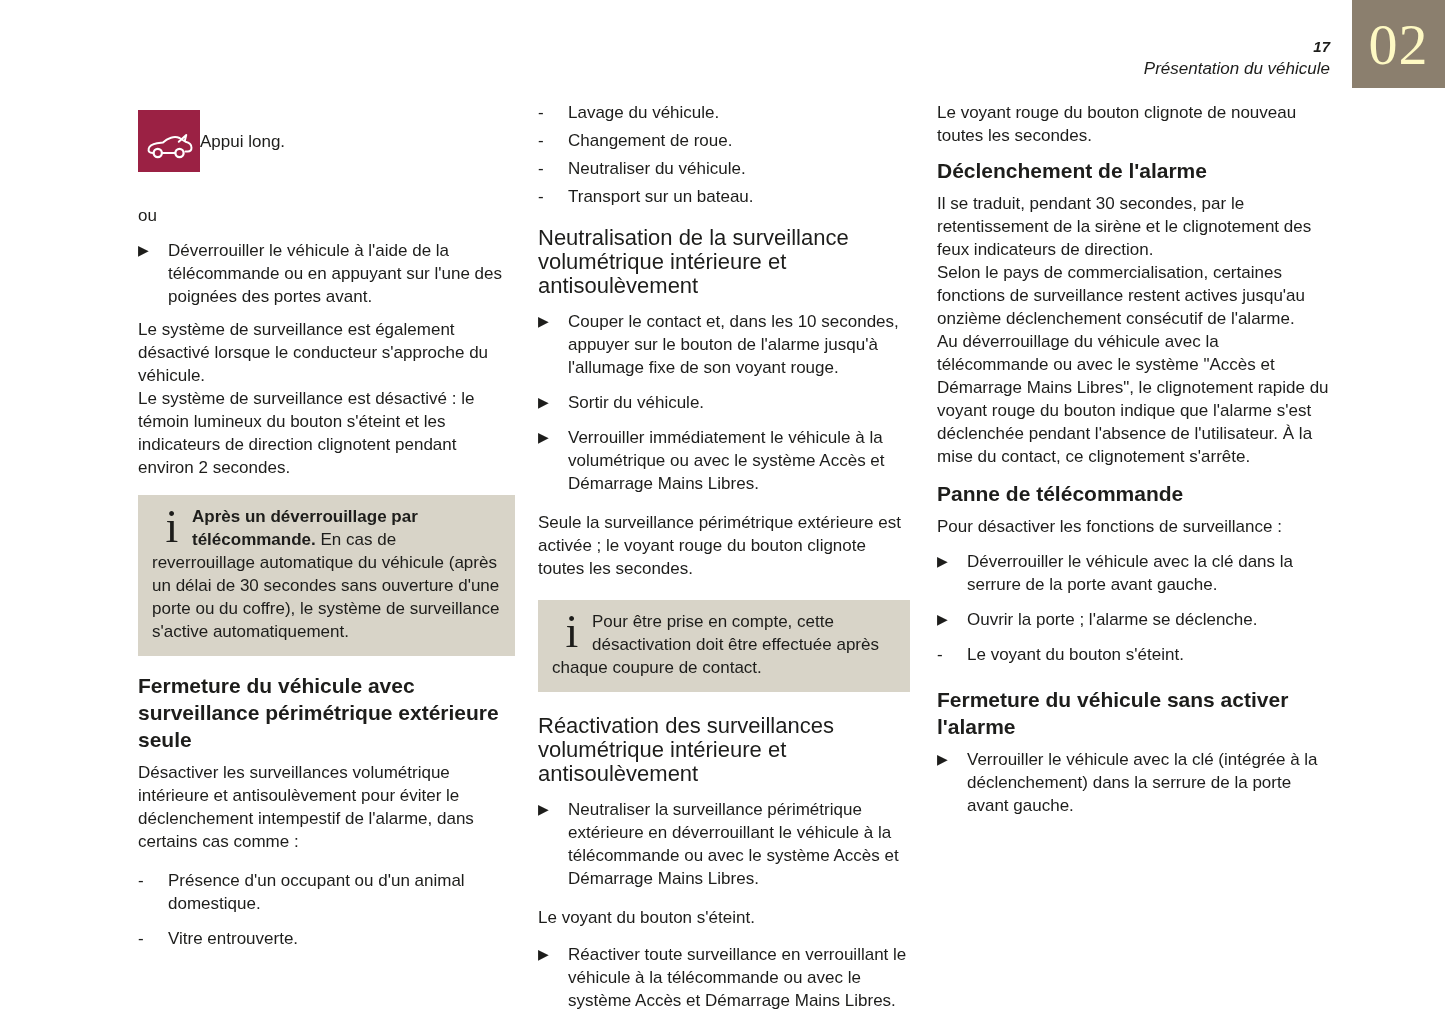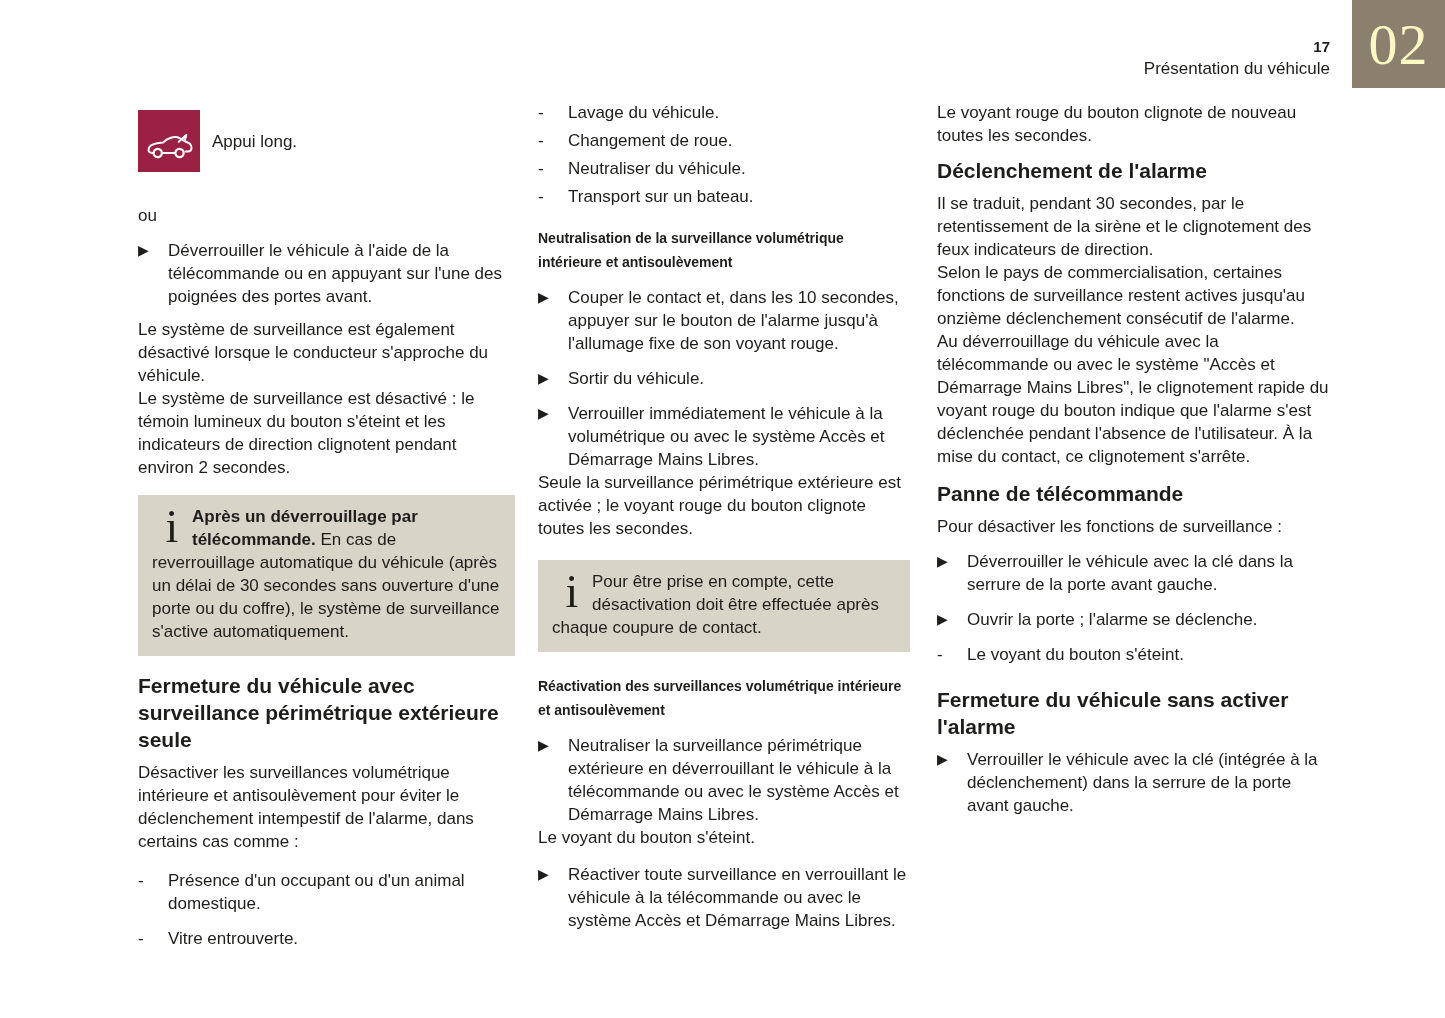--- a/index.html
+++ b/index.html
@@ -18,41 +18,42 @@
     background:#8b7f6e;
     color:#fef9c3;
     font-family:"Liberation Serif", serif;
     font-size:58px;font-weight:400;
     display:flex;align-items:center;justify-content:center;
     letter-spacing:1px;
   }
   .page-meta{
     position:absolute;top:38px;right:115px;
     text-align:right;
+    font-style:italic;
   }
   .page-number{font-size:15px;font-weight:700;line-height:18px;}
   .page-title{font-size:17px;font-weight:400;line-height:22px;margin-top:2px;}
   
   .col{position:absolute;font-size:17px;line-height:23px;}
   .col1{left:138px;top:110px;width:377px;}
   .col2{left:538px;top:101px;width:372px;}
   .col3{left:937px;top:101px;width:394px;}
   p{margin:0;}
   .para{margin:0;}
   .gap-sm{margin-top:10px;}
-  .gap-md{}
+  .gap-md{margin-top:16px;}
   
   .icon-row{display:flex;align-items:center;margin-bottom:32px;}
   .picto{
     width:62px;height:62px;background:#9b2144;
     display:flex;align-items:center;justify-content:center;
     flex:0 0 auto;
   }
   .picto svg{display:block;}
-  .picto-label{margin-left:12px;font-size:17px;}
+  .picto-label{font-size:17px;}
   
   .arrow-item,.dash-item{display:flex;margin-top:12px;}
   .bullet{flex:0 0 30px;line-height:23px;}
   .bullet.arrow{font-size:14px;color:#1d1d1b;}
   .item-text{flex:1;}
   
   .infobox{
     background:#d8d4c8;
     padding:10px 12px 13px 14px;
     margin-top:16px;
@@ -64,21 +65,21 @@
     width:40px;
     text-align:center;
   }
   .infobox .lead{font-weight:700;}
   
   h2{
     font-size:21px;line-height:27px;font-weight:700;
     margin:16px 0 8px 0;
   }
   h3{
-    font-size:14px;line-height:24px;font-weight:700;
+    font-size:22px;line-height:24px;font-weight:400;
     margin:18px 0 4px 0;
   }
   .two-line span{display:block;}
 </style>
 </head>
 <body>
 
 <div class="page">
 
   <div class="page-meta">

